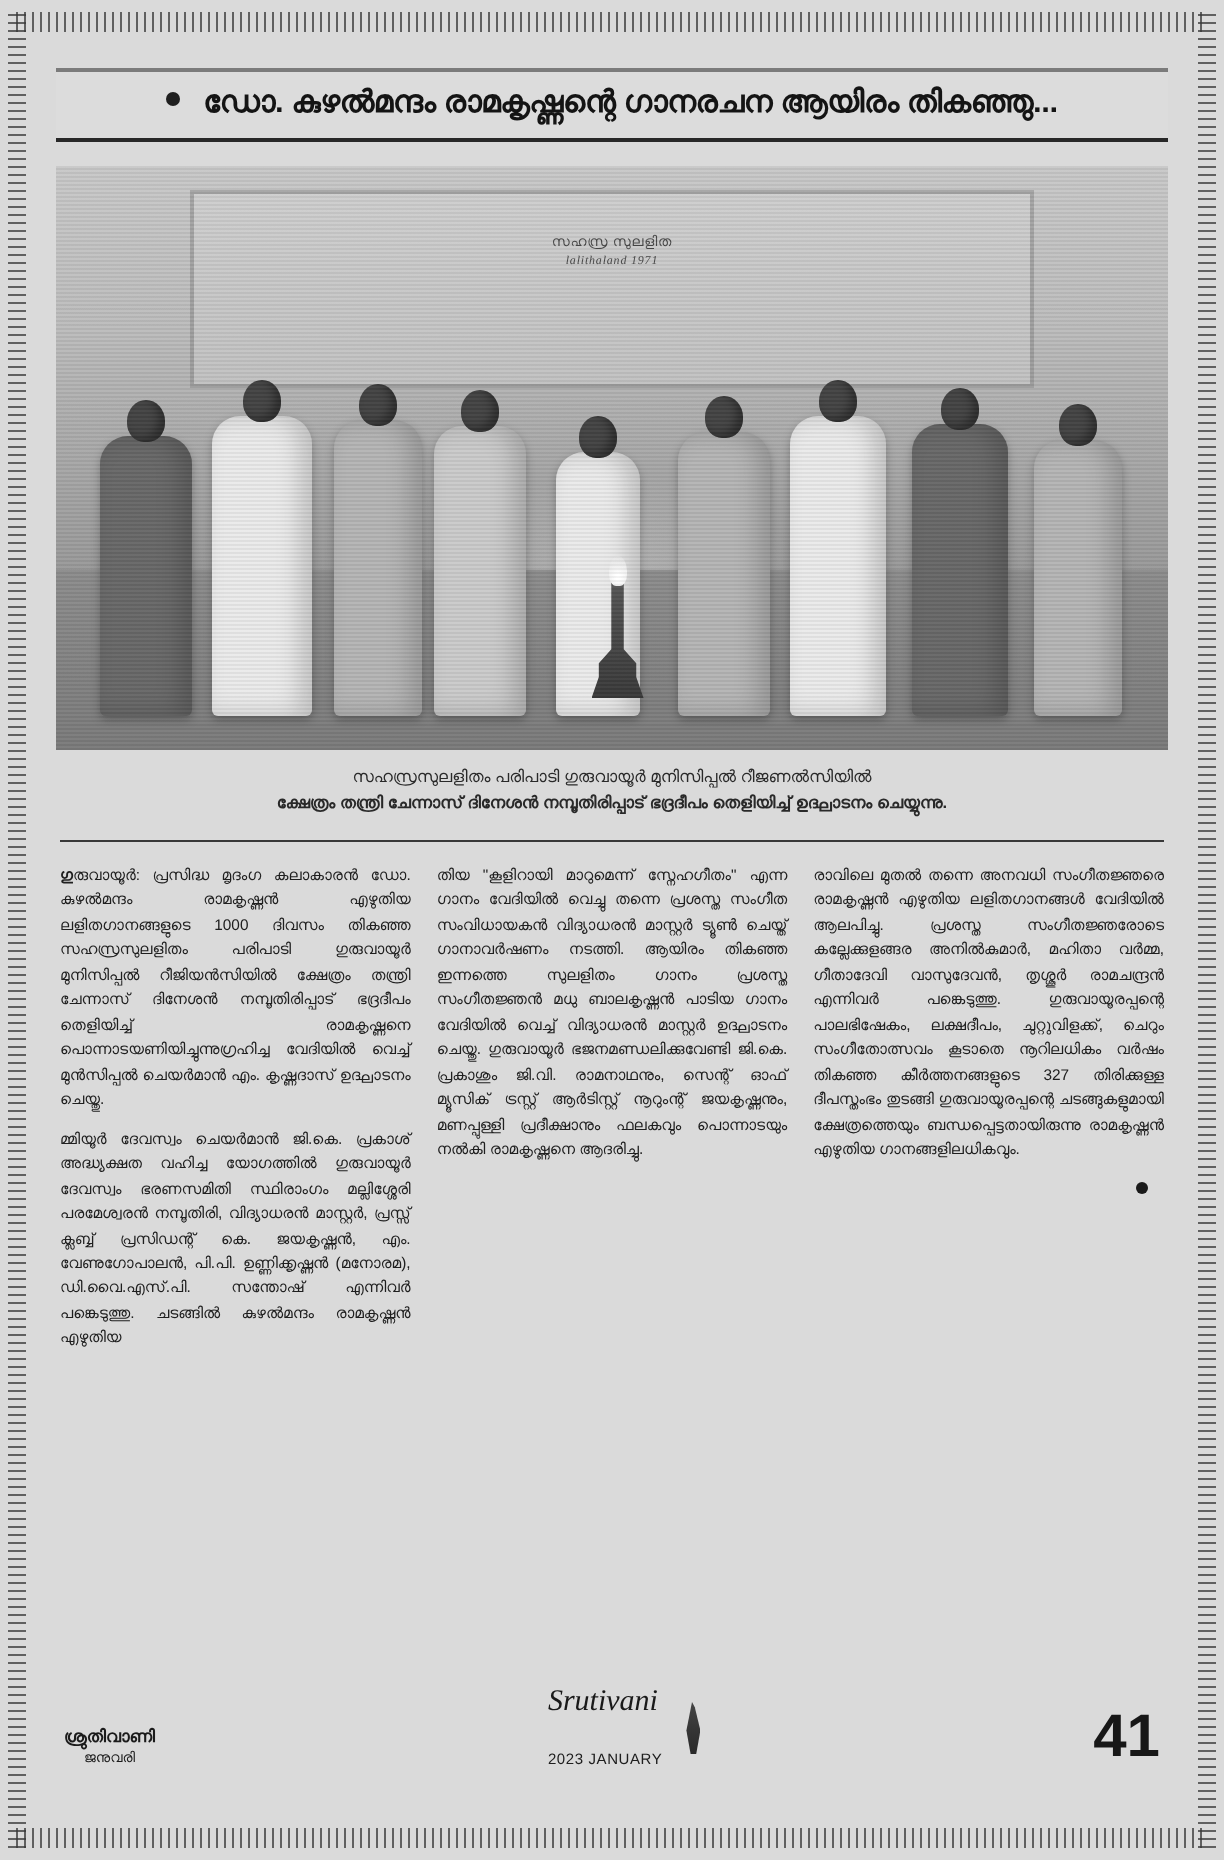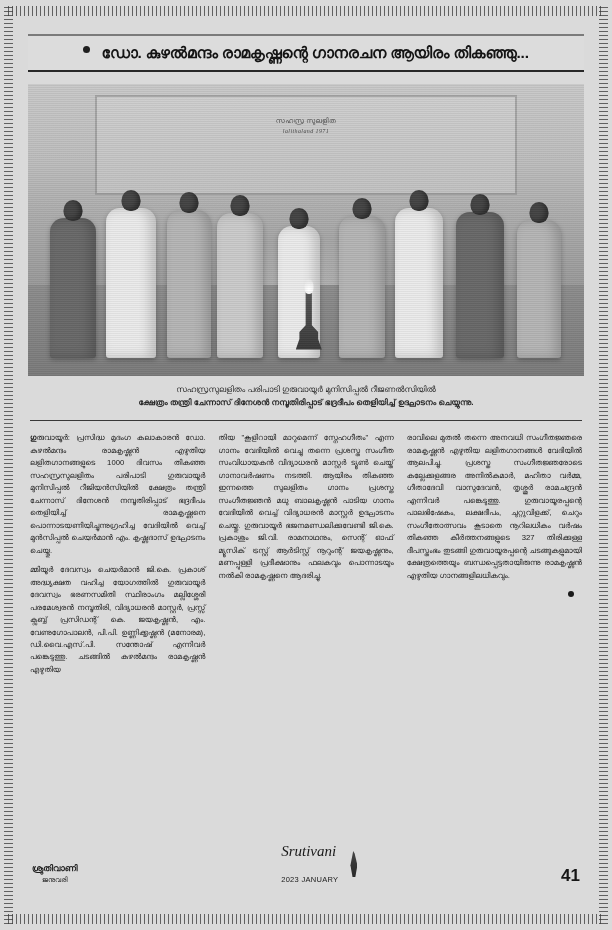--- a/index.html
+++ b/index.html
@@ -255,21 +255,21 @@
     margin-top: 16px;
   }
   .footer-mid .flamebar {
     width: 7px; height: 26px;
     background: linear-gradient(180deg,#4b4641 0%, #2e2b27 100%);
     clip-path: polygon(40% 0, 60% 10%, 100% 55%, 70% 100%, 30% 100%, 0 55%);
     align-self: center;
   }
   .page-num {
     font-family: "Liberation Sans", sans-serif;
-    font-size: 17px;
+    font-size: 30px;
     font-weight: bold;
     color: #1a1a1a;
     line-height: 1;
   }
 </style>
 </head>
 <body>
 
 <div class="page">
 

